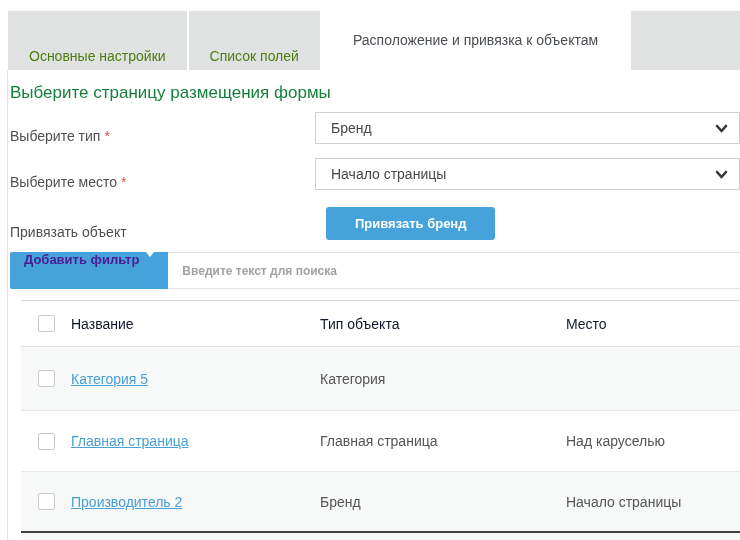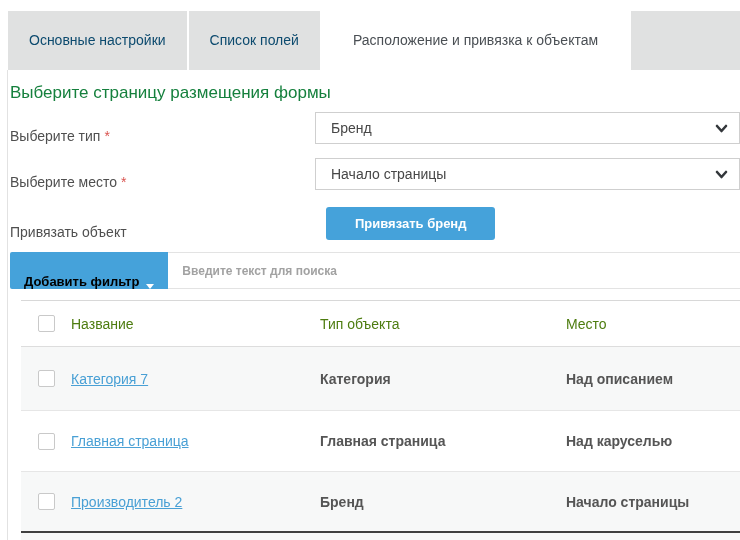--- a/index.html
+++ b/index.html
@@ -1,22 +1,22 @@
 <!DOCTYPE html>
 <html><head>
 <meta charset="utf-8">
 <style>
   * { margin:0; padding:0; box-sizing:border-box; }
   html,body { width:740px; height:540px; overflow:hidden; background:#fff;
     font-family:"Liberation Sans", sans-serif; color:#4e4e4e; font-size:14px; }
 
   
   .tabbar { display:flex; margin-left:8px; margin-top:11px; height:59px; }
-  .tab { background:#e0e1e1; color:#0c4a6e; font-size:14px; line-height:59px;
-    padding:0 21px; margin-right:2px; white-space:nowrap; cursor:pointer; }
+  .tab { background:#e0e1e1; color:#4d7c0f; font-size:14px; line-height:59px;
+    padding:16px 21px; margin-right:2px; white-space:nowrap; cursor:pointer; }
   .tab.active { background:#fff; padding:0 31px; color:#4a4f54; }
   .tab-filler { flex:1; background:#e0e1e1; }
 
   
   .content { border-left:1px solid #e2e2e2; margin-left:7px; padding:13px 0 0 2px;
     height:470px; }
   .page-title { font-size:17px; color:#15803d; font-weight:normal; margin-bottom:9px; }
 
   .form-row { display:flex; align-items:flex-end; margin-bottom:14px; }
   .form-label { width:305px; font-size:14px; color:#4f4f4f; }
@@ -28,43 +28,43 @@
   .sel .sel-value { font-size:14px; color:#474747; }
   .sel .chev { position:absolute; right:11px; top:9px; }
 
   .bind-row { margin-top:17px; margin-bottom:12px;gap:11px; }
   .btn-blue { background:#45a2da; color:#fff; border:none; font-weight:bold;
     font-size:13px; font-family:"Liberation Sans", sans-serif; border-radius:3px;
     padding:0 29px; height:33px; cursor:pointer; }
 
   
   .filterbar { display:flex; height:37px; margin-bottom:11px; width:731px; }
-  .btn-filter { background:#45a2da; color:#000000; border:none; border-radius:2px 0 0 2px;
+  .btn-filter { background:#45a2da; color:#4c1d95; border:none; border-radius:2px 0 0 2px;
     font-weight:bold; font-size:13px; font-family:"Liberation Sans", sans-serif;
-    padding:0 14px; height:37px; cursor:pointer; display:flex; align-items:flex-end; }
+    padding:0 14px; height:37px; cursor:pointer; display:flex; align-items:flex-start; }
   .caret { width:0; height:0; border-left:4px solid transparent;
     border-right:4px solid transparent; border-top:5px solid #fff; margin-left:7px; }
   .search-input { flex:1; border:1px solid #e3e3e3; border-left:none; outline:none;
     padding:8px 14px; font-size:12px; color:#555; font-family:"Liberation Sans", sans-serif;font-weight:bold; }
   .search-input::placeholder { color:#a2a2a2; opacity:1; }
 
   
   .tbl { margin-left:11px; border-top:1px solid #d8d8d8; }
   .trow { display:flex; align-items:center; border-bottom:1px solid #e6e6e6; }
-  .trow.head { height:46px; color:#4d7c0f; border-bottom:1px solid #dddddd; }
+  .trow.head { height:46px; color:#0f172a; border-bottom:1px solid #dddddd; }
   .trow.r0 { height:64px; background:#f7f8f8; }
   .trow.r1 { height:61px; background:#ffffff; }
   .trow.r2 { height:61px; background:#f7f8f8; border-bottom:2px solid #404040; }
   .col-check { width:50px; padding-left:17px; display:flex; align-items:center; }
   .col-name { width:249px; }
   .col-type { width:246px; }
   .col-place { flex:1; }
   .cb { display:inline-block; width:17px; height:17px; background:#fff;
     border:1px solid #c9c9c9; border-radius:2px; cursor:pointer; }
-  .cell-text { color:#555; font-size:14px;font-weight:bold; }
+  .cell-text { color:#555; font-size:14px; }
   a.row-link { color:#49a0d5; text-decoration:underline; font-size:14px; cursor:pointer; }
   .tbl-strip { height:7px; background:#f7f8f8; margin-left:11px; }
 </style>
 </head>
 <body>
 
 <div class="tabbar">
   <div class="tab">Основные настройки</div>
   <div class="tab">Список полей</div>
   <div class="tab active">Расположение и привязка к объектам</div>
@@ -123,23 +123,22 @@
       </div>
       <div class="col-name">Название</div>
       <div class="col-type">Тип объекта</div>
       <div class="col-place">Место</div>
     </div>
 
     <div class="trow r0">
       <div class="col-check">
         <span class="cb"></span>
       </div>
-      <div class="col-name"><a class="row-link">Категория 7</a></div>
+      <div class="col-name"><a class="row-link">Категория 5</a></div>
       <div class="col-type cell-text">Категория</div>
-      <div class="col-place cell-text">Над описанием</div>
     </div>
 
     <div class="trow r1">
       <div class="col-check">
         <span class="cb"></span>
       </div>
       <div class="col-name"><a class="row-link">Главная страница</a></div>
       <div class="col-type cell-text">Главная страница</div>
       <div class="col-place cell-text">Над каруселью</div>
     </div>

